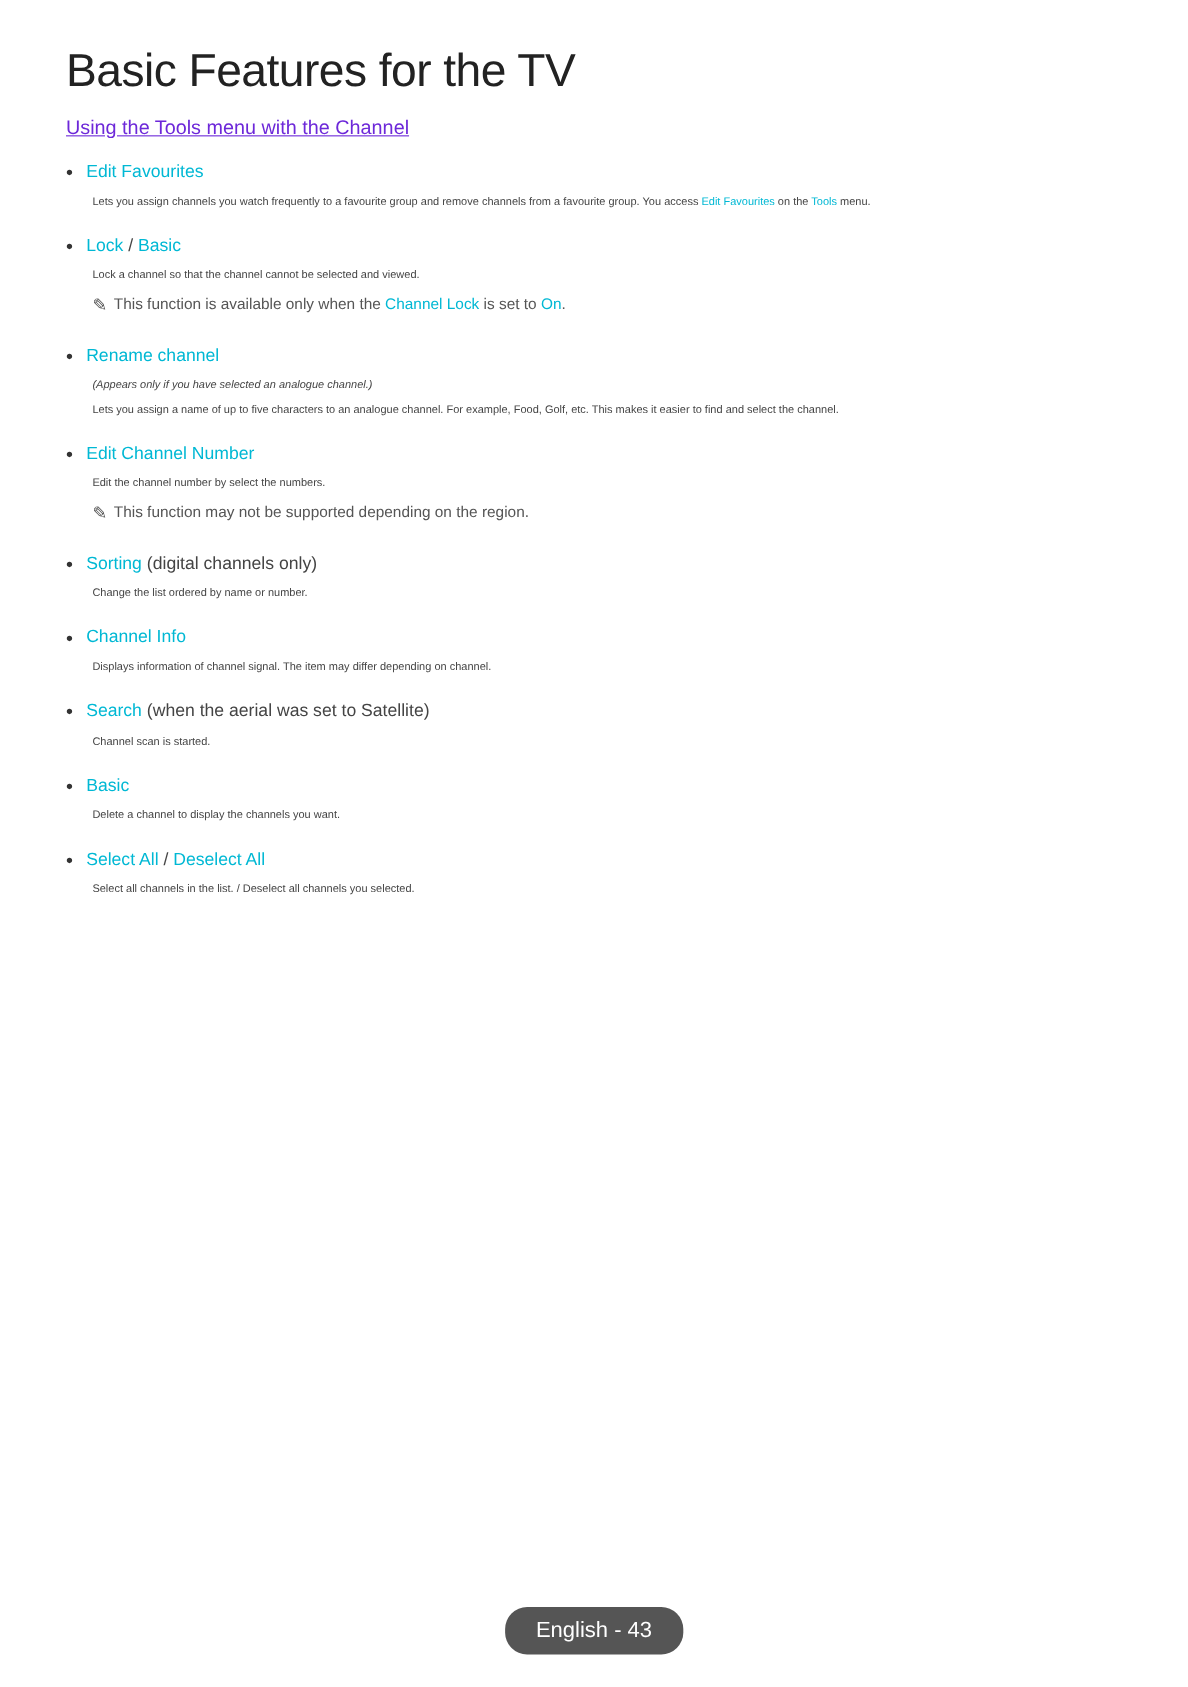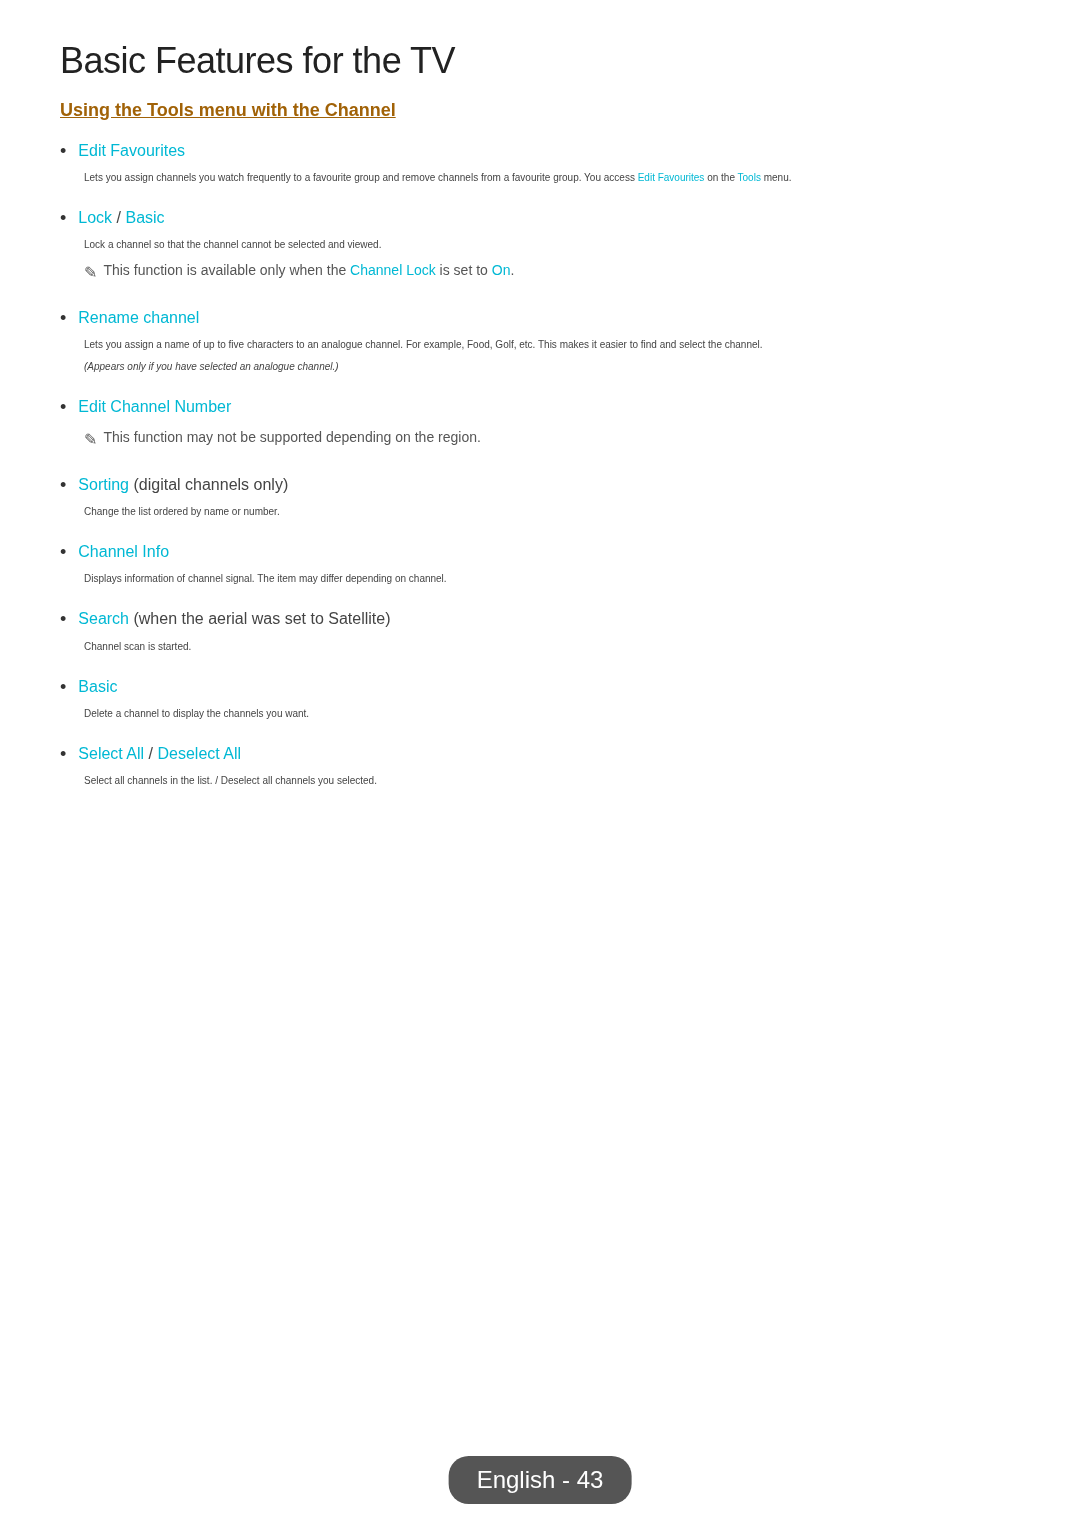--- a/index.html
+++ b/index.html
@@ -16,31 +16,31 @@
       position: relative;
       color: #333333;
     }
 
     .page-container {
       padding: 40px 60px 80px 60px;
       max-width: 1080px;
     }
 
     .page-title {
-      font-size: 36px;
+      font-size: 42px;
       font-weight: 300;
       color: #222222;
       margin-bottom: 18px;
       letter-spacing: -0.5px;
     }
 
     .section-heading {
       font-size: 18px;
-      font-weight: 700;
-      color: #a16207;
+      font-weight: 400;
+      color: #6d28d9;
       text-decoration: underline;
       margin-bottom: 18px;
     }
 
     .bullet-list {
       list-style: none;
       padding: 0;
     }
 
     .bullet-item {
@@ -104,21 +104,21 @@
 
     .footer {
       position: absolute;
       bottom: 30px;
       left: 50%;
       transform: translateX(-50%);
       background: #555555;
       color: #ffffff;
       padding: 10px 28px;
       border-radius: 20px;
-      font-size: 24px;
+      font-size: 20px;
       font-weight: 500;
       white-space: nowrap;
     }
   </style>
 </head>
 <body>
 
 <div class="page-container">
 
   <h1 class="page-title">Basic Features for the TV</h1>
@@ -158,31 +158,32 @@
       </div>
     </li>
 
     <li class="bullet-item">
       <div class="bullet-row">
         <span class="bullet-dot">•</span>
         <span class="bullet-label">
           <a class="link">Rename channel</a>
         </span>
       </div>
+      <p class="body-text" style="font-style: italic;">(Appears only if you have selected an analogue channel.)</p>
       <p class="body-text">Lets you assign a name of up to five characters to an analogue channel. For example, Food, Golf, etc. This makes it easier to find and select the channel.</p>
-      <p class="body-text" style="font-style: italic;">(Appears only if you have selected an analogue channel.)</p>
     </li>
 
     <li class="bullet-item">
       <div class="bullet-row">
         <span class="bullet-dot">•</span>
         <span class="bullet-label">
           <a class="link">Edit Channel Number</a>
         </span>
       </div>
+      <p class="body-text">Edit the channel number by select the numbers.</p>
       <div class="note-text">
         <span class="note-icon">✎</span>
         <span>This function may not be supported depending on the region.</span>
       </div>
     </li>
 
     <li class="bullet-item">
       <div class="bullet-row">
         <span class="bullet-dot">•</span>
         <span class="bullet-label">

